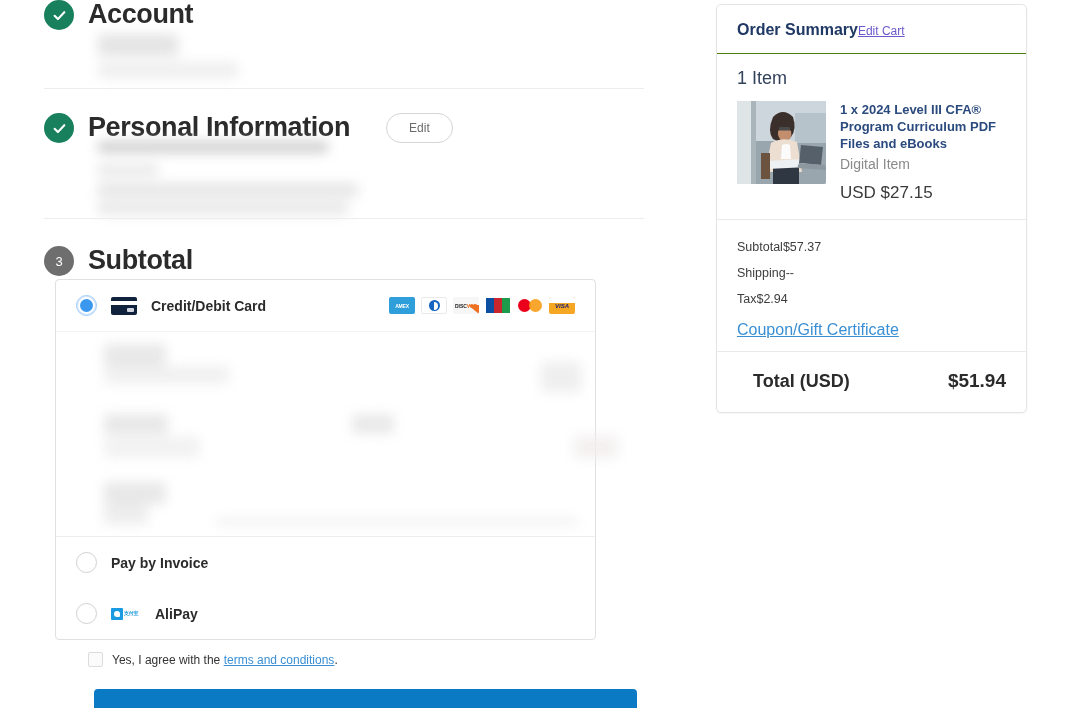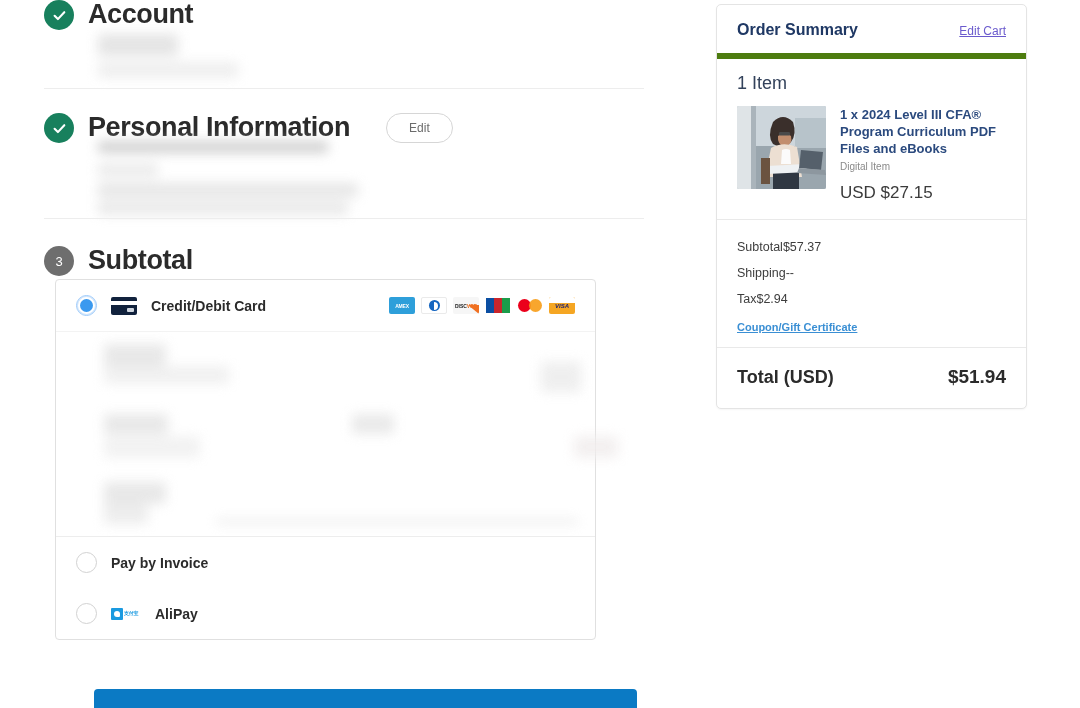--- a/index.html
+++ b/index.html
@@ -170,54 +170,54 @@
 
   
   .summary {
     position: absolute; left: 716px; top: 4px;
     width: 311px;
     border: 1px solid #e4e4e4; border-radius: 5px;
     background: #ffffff;
     box-shadow: 0 1px 2px rgba(0,0,0,.04);
   }
   .sum-head {
-    display: flex; align-items: baseline; justify-content: space-between;
-    padding: 16px 20px 14px 20px; border-bottom: 6px solid #4d7c0f;
+    display: flex; align-items: baseline; justify-content: flex-start;
+    padding: 16px 20px 14px 20px; border-bottom: 1px solid #4d7c0f;
   }
   .sum-title { font-size: 16px; font-weight: bold; color: #1f3864; }
   .edit-cart { font-size: 12px; color: #6a5acd; text-decoration: underline; cursor: pointer; }
 
   .sum-items { padding: 14px 20px 16px 20px; border-bottom: 1px solid #e9e9e9; }
   .item-count { font-size: 18px; color: #33425b; margin-bottom: 12px; }
   .item-row { display: flex; gap: 14px; }
 
   .thumb {
     width: 89px; height: 83px; flex: 0 0 89px; border-radius: 2px;
     overflow: hidden; position: relative; background: #b9c3cb;
   }
   .thumb svg { display: block; width: 100%; height: 100%; }
 
   .item-name {
     font-size: 13px; font-weight: bold; color: #2b4a7e; line-height: 1.32;
   }
-  .item-type { font-size: 10px; color: #8a8a8a; margin-top: 4px; }
+  .item-type { font-size: 14px; color: #8a8a8a; margin-top: 4px; }
   .item-price { font-size: 17px; color: #3b3b3b; margin-top: 11px; }
 
   .sum-lines { padding: 14px 20px 12px 20px; border-bottom: 1px solid #e9e9e9; }
   .sum-line {
     display: flex; justify-content: flex-start; align-items: baseline;
     font-size: 12.5px; color: #3d3d3d; padding: 6px 0;
   }
-  .coupon { font-size: 11px; color: #3a8fd4; text-decoration: underline; padding-top: 9px; display:inline-block; cursor:pointer;font-weight:bold;}
+  .coupon { font-size: 16px; color: #3a8fd4; text-decoration: underline; padding-top: 9px; display:inline-block; cursor:pointer;}
 
   .sum-total {
     display: flex; justify-content: space-between; align-items: baseline;
     padding: 18px 20px 20px 20px;
   }
-  .tot-label { font-size: 18px; font-weight: bold; color: #2b2b2b; }
+  .tot-label { font-size: 18px; font-weight: bold; color: #2b2b2b; margin-left: 16px; }
   .tot-value { font-size: 19px; font-weight: bold; color: #2b2b2b; }
 </style>
 </head>
 <body>
 
 <div class="page">
 
   <div class="checkout-col">
 
     <div class="step-row" style="position:absolute;left:4px;top:0;">
@@ -315,20 +315,26 @@
     <div class="pay-row" style="border-top:none;">
       <div class="radio"></div>
       <div class="alipay-glyph">
         <div class="ap-sq"></div>
         <div class="ap-tx">支付宝</div>
       </div>
       <div class="pm-label">AliPay</div>
     </div>
   </div>
 
+  <div class="terms">
+    <div class="tbox"></div>
+    <div class="terms-text">
+      <span>Yes, I agree with the </span><a href="#">terms and conditions</a><span>.</span>
+    </div>
+  </div>
 
   <button class="place-order"></button>
 
   <div class="summary">
 
     <div class="sum-head">
       <div class="sum-title">Order Summary</div>
       <a class="edit-cart" href="#">Edit Cart</a>
     </div>
 

